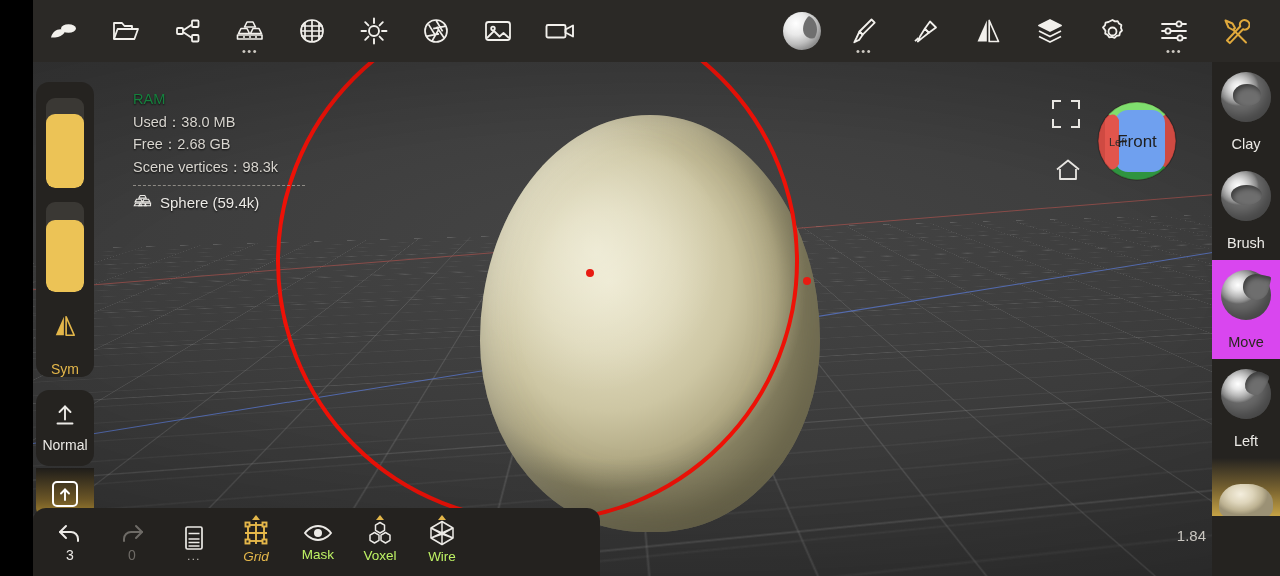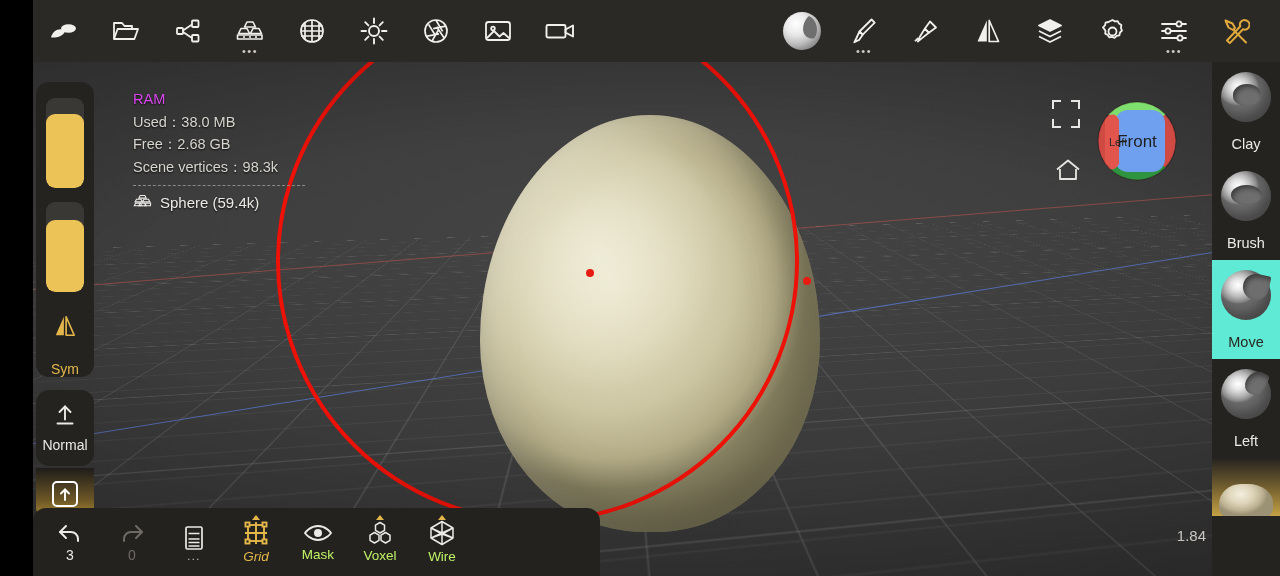--- a/index.html
+++ b/index.html
@@ -55,21 +55,21 @@
   .tb-group { display:flex; align-items:center; }
   .tb-btn { position:relative; width:62px; height:62px; display:flex; align-items:center;
             justify-content:center; cursor:pointer; }
   .tb-btn svg { display:block; }
   .tb-dots { position:absolute; bottom:9px; left:0; right:0; text-align:center;
              font-size:11px; line-height:4px; color:#cfcbc4; letter-spacing:1.5px; }
 
   
   #stats { position:absolute; left:133px; top:88px; color:#d8d5cf; font-size:14.5px;
            line-height:22.5px; text-shadow:0 1px 2px rgba(0,0,0,.85); }
-  #stats .ram { color:#d946ef; }
+  #stats .ram { color:#15803d; }
   #stats .row { white-space:nowrap; }
   #stats .sep { margin:7px 0 6px 0; width:172px;
                 border-top:1px dashed #8e8b85; height:0; }
   #stats .obj { display:flex; align-items:center; gap:8px; color:#eceae6; font-size:15px; }
 
   
   #leftdock { position:absolute; left:33px; top:62px; width:64px; height:514px; }
   .ld-panel { position:absolute; left:3px; width:58px; background:#252320;
               border-radius:13px; }
   .ld-sliders { top:20px; height:295px; display:flex; flex-direction:column;
@@ -90,21 +90,21 @@
                display:flex; align-items:center; justify-content:center; }
   .export-box { width:26px; height:26px; border:2px solid #fff; border-radius:5px;
                 display:flex; align-items:center; justify-content:center; }
 
   
   #rightdock { position:absolute; right:0; top:62px; width:68px; height:514px;
                background:#252320; overflow:hidden; }
   .brush { height:99px; display:flex; flex-direction:column; align-items:center;
            justify-content:center; gap:14px; cursor:pointer; }
   .brush .lbl { font-size:14.5px; color:#eceae6; }
-  .brush.active { background:#5eead4; }
+  .brush.active { background:#d946ef; }
   .brush.active .lbl { color:#2a2720; }
   .bball { width:50px; height:50px; border-radius:50%; position:relative;
            background: radial-gradient(42% 38% at 34% 30%, #ffffff 0%, #e6e6e6 30%, #b9b9b9 62%, #8d8d8d 88%, #6b6b6b 100%);
            box-shadow: inset -5px -7px 12px rgba(0,0,0,.35); }
   .bball .cav { position:absolute; border-radius:50%; background:#6e6e6e;
                 box-shadow: inset 2px 3px 5px rgba(0,0,0,.45); }
   .brush-partial { height:58px; display:flex; align-items:flex-end; justify-content:center;
                    background:linear-gradient(180deg,#252320 0%,#7a6430 55%,#c5a245 100%);
                    overflow:hidden; cursor:pointer; }
   .rock { width:54px; height:34px; border-radius:40% 46% 18% 20% / 60% 55% 30% 30%;

